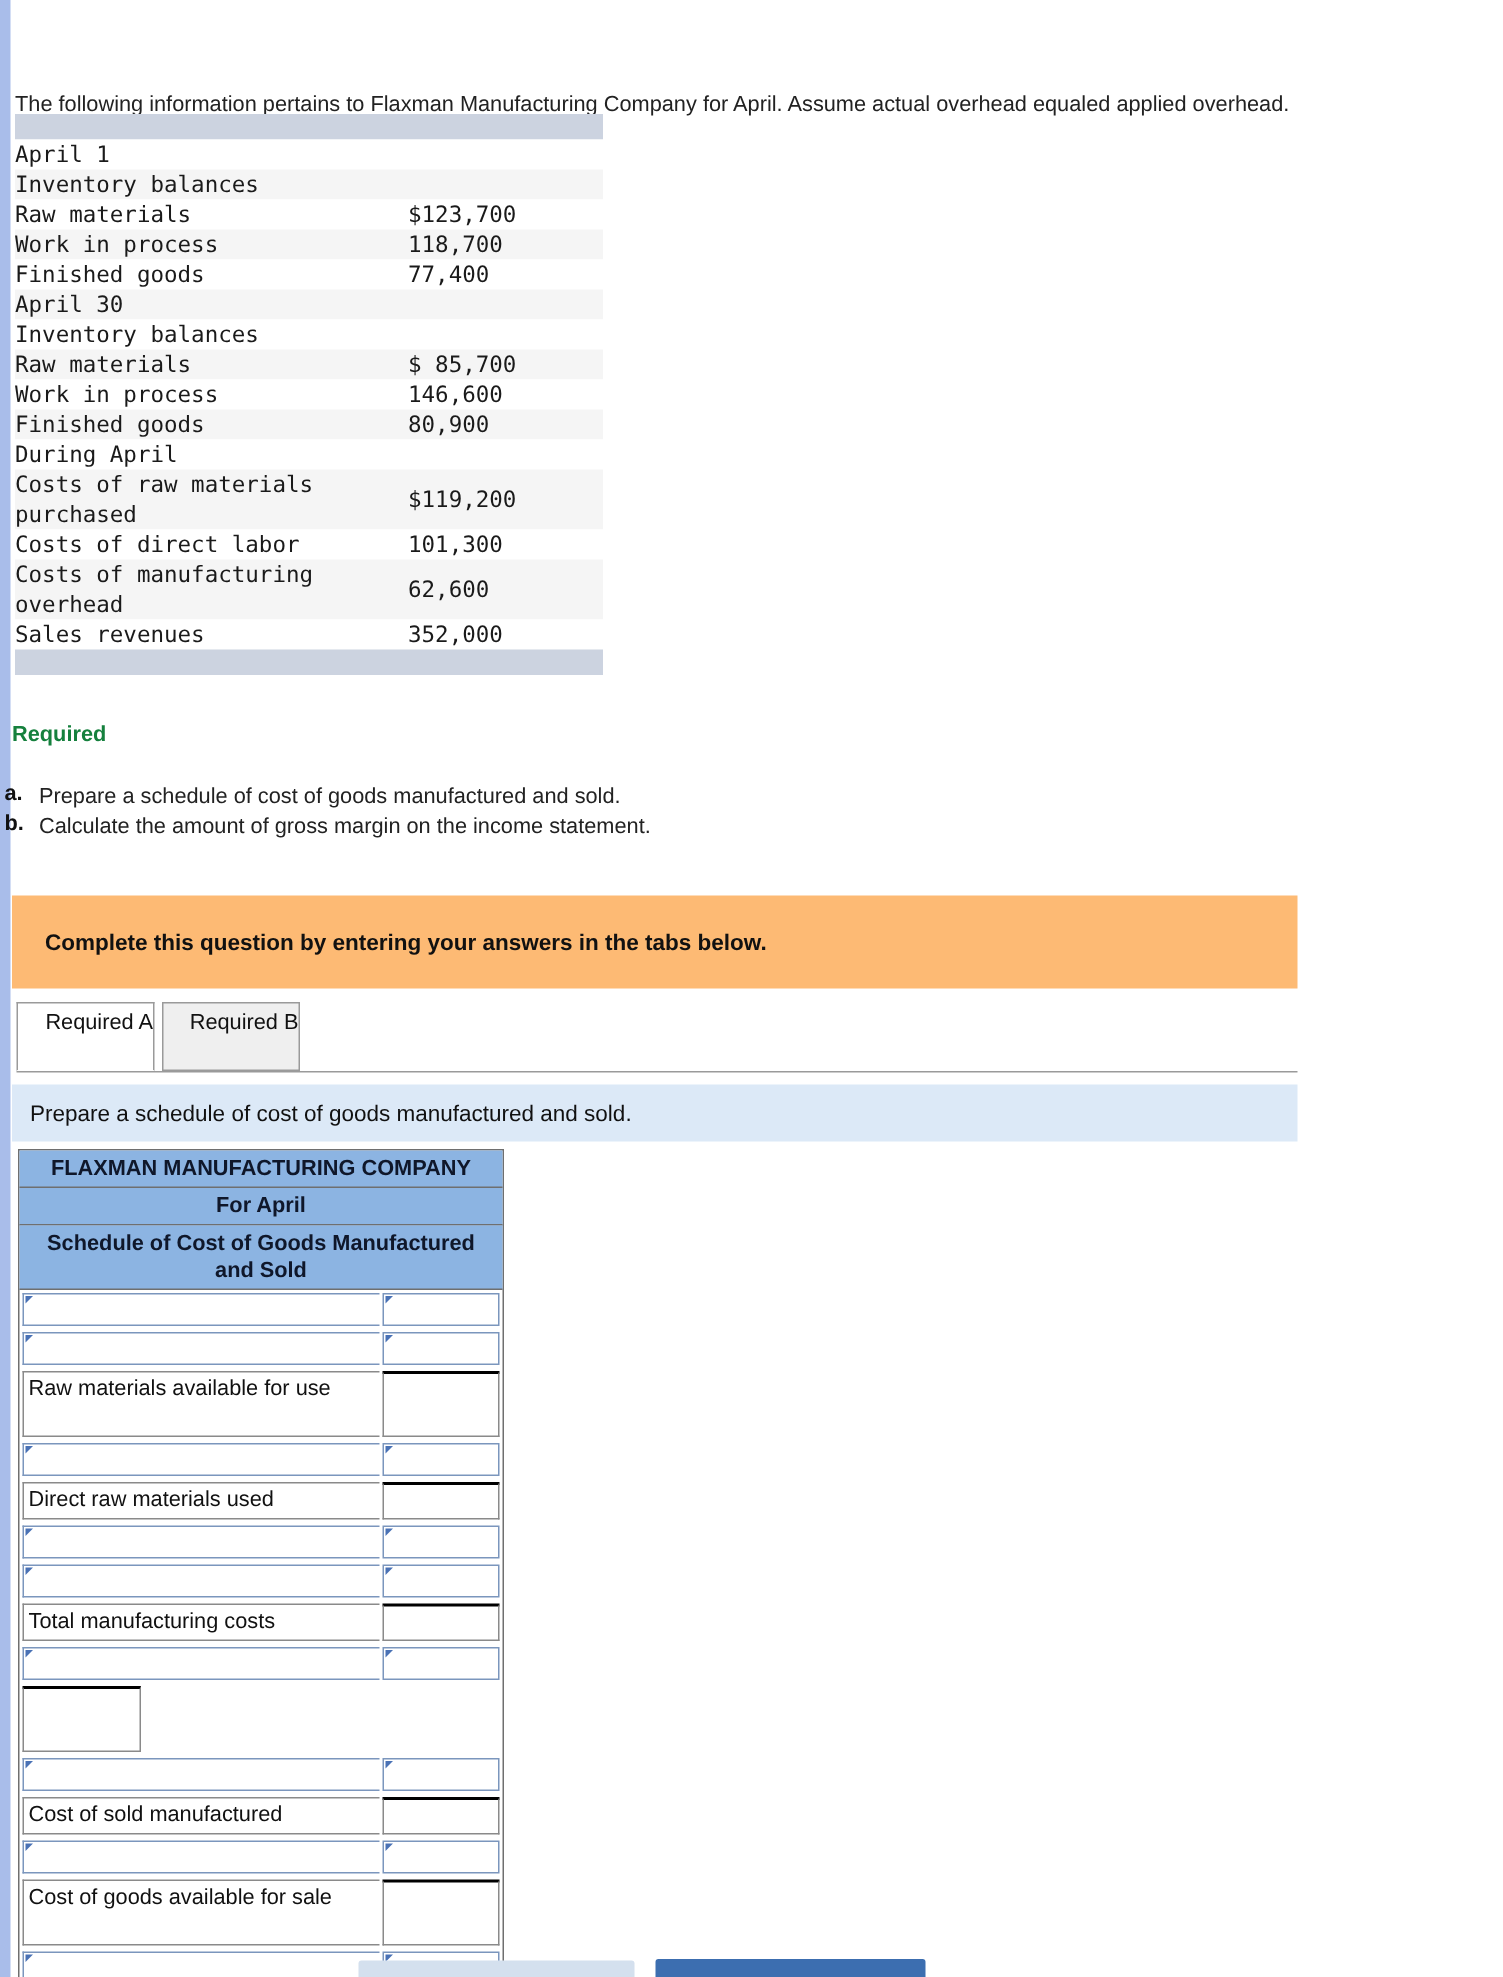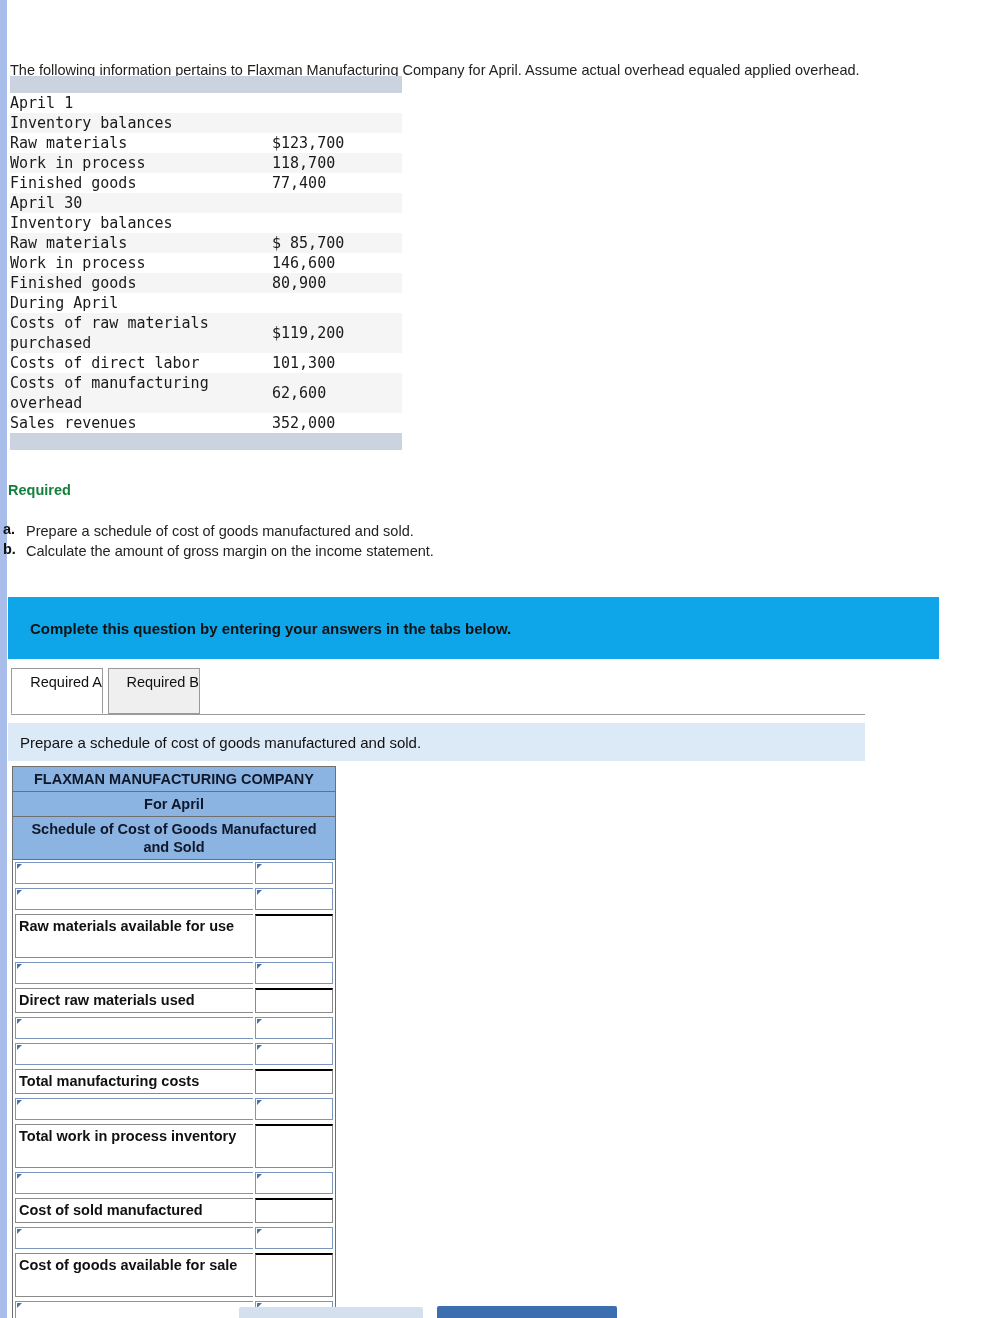--- a/index.html
+++ b/index.html
@@ -110,23 +110,23 @@
   #req-a-marker { left: 3px; top: 521px; }
   #req-a-text   { left: 26px; top: 521px; }
   #req-b-marker { left: 3px; top: 541px; }
   #req-b-text   { left: 26px; top: 541px; }
 
   
   #instruction-banner {
     position: absolute;
     left: 8px;
     top: 597px;
-    width: 931px;
+    width: 857px;
     height: 62px;
-    background: #0ea5e9;
+    background: #fdba74;
     display: flex;
     align-items: center;
   }
   #instruction-banner-text {
     font-size: 15px;
     font-weight: bold;
     color: #111;
     padding-left: 22px;
   }
 
@@ -212,21 +212,20 @@
     line-height: 18px;
     border-bottom: 1px solid #6f6f6f;
     width: 100%;
     box-sizing: border-box;
   }
   .sf-cell-label,
   .sf-cell-value {
     box-sizing: border-box;
     position: relative;
     background: #fff;
-    font-weight: bold;
   }
   .sf-cell-label {
     width: 241px;
     border: 1px solid #7b96bd;
     border-right: none;
     margin: 2px 0 2px 2px;
     padding: 2px 3px;
     font-size: 14.5px;
     line-height: 19px;
     color: #111;
@@ -459,21 +458,20 @@
         <div class="sf-row">
           <div class="sf-cell-label">
             <span class="caret"></span>
           </div>
           <div class="sf-gap"></div>
           <div class="sf-cell-value">
             <span class="caret"></span>
           </div>
         </div>
         <div class="sf-row static tall subtotal">
-          <div class="sf-cell-label">Total work in process inventory</div>
           <div class="sf-gap"></div>
           <div class="sf-cell-value"></div>
         </div>
         <div class="sf-row">
           <div class="sf-cell-label">
             <span class="caret"></span>
           </div>
           <div class="sf-gap"></div>
           <div class="sf-cell-value">
             <span class="caret"></span>

